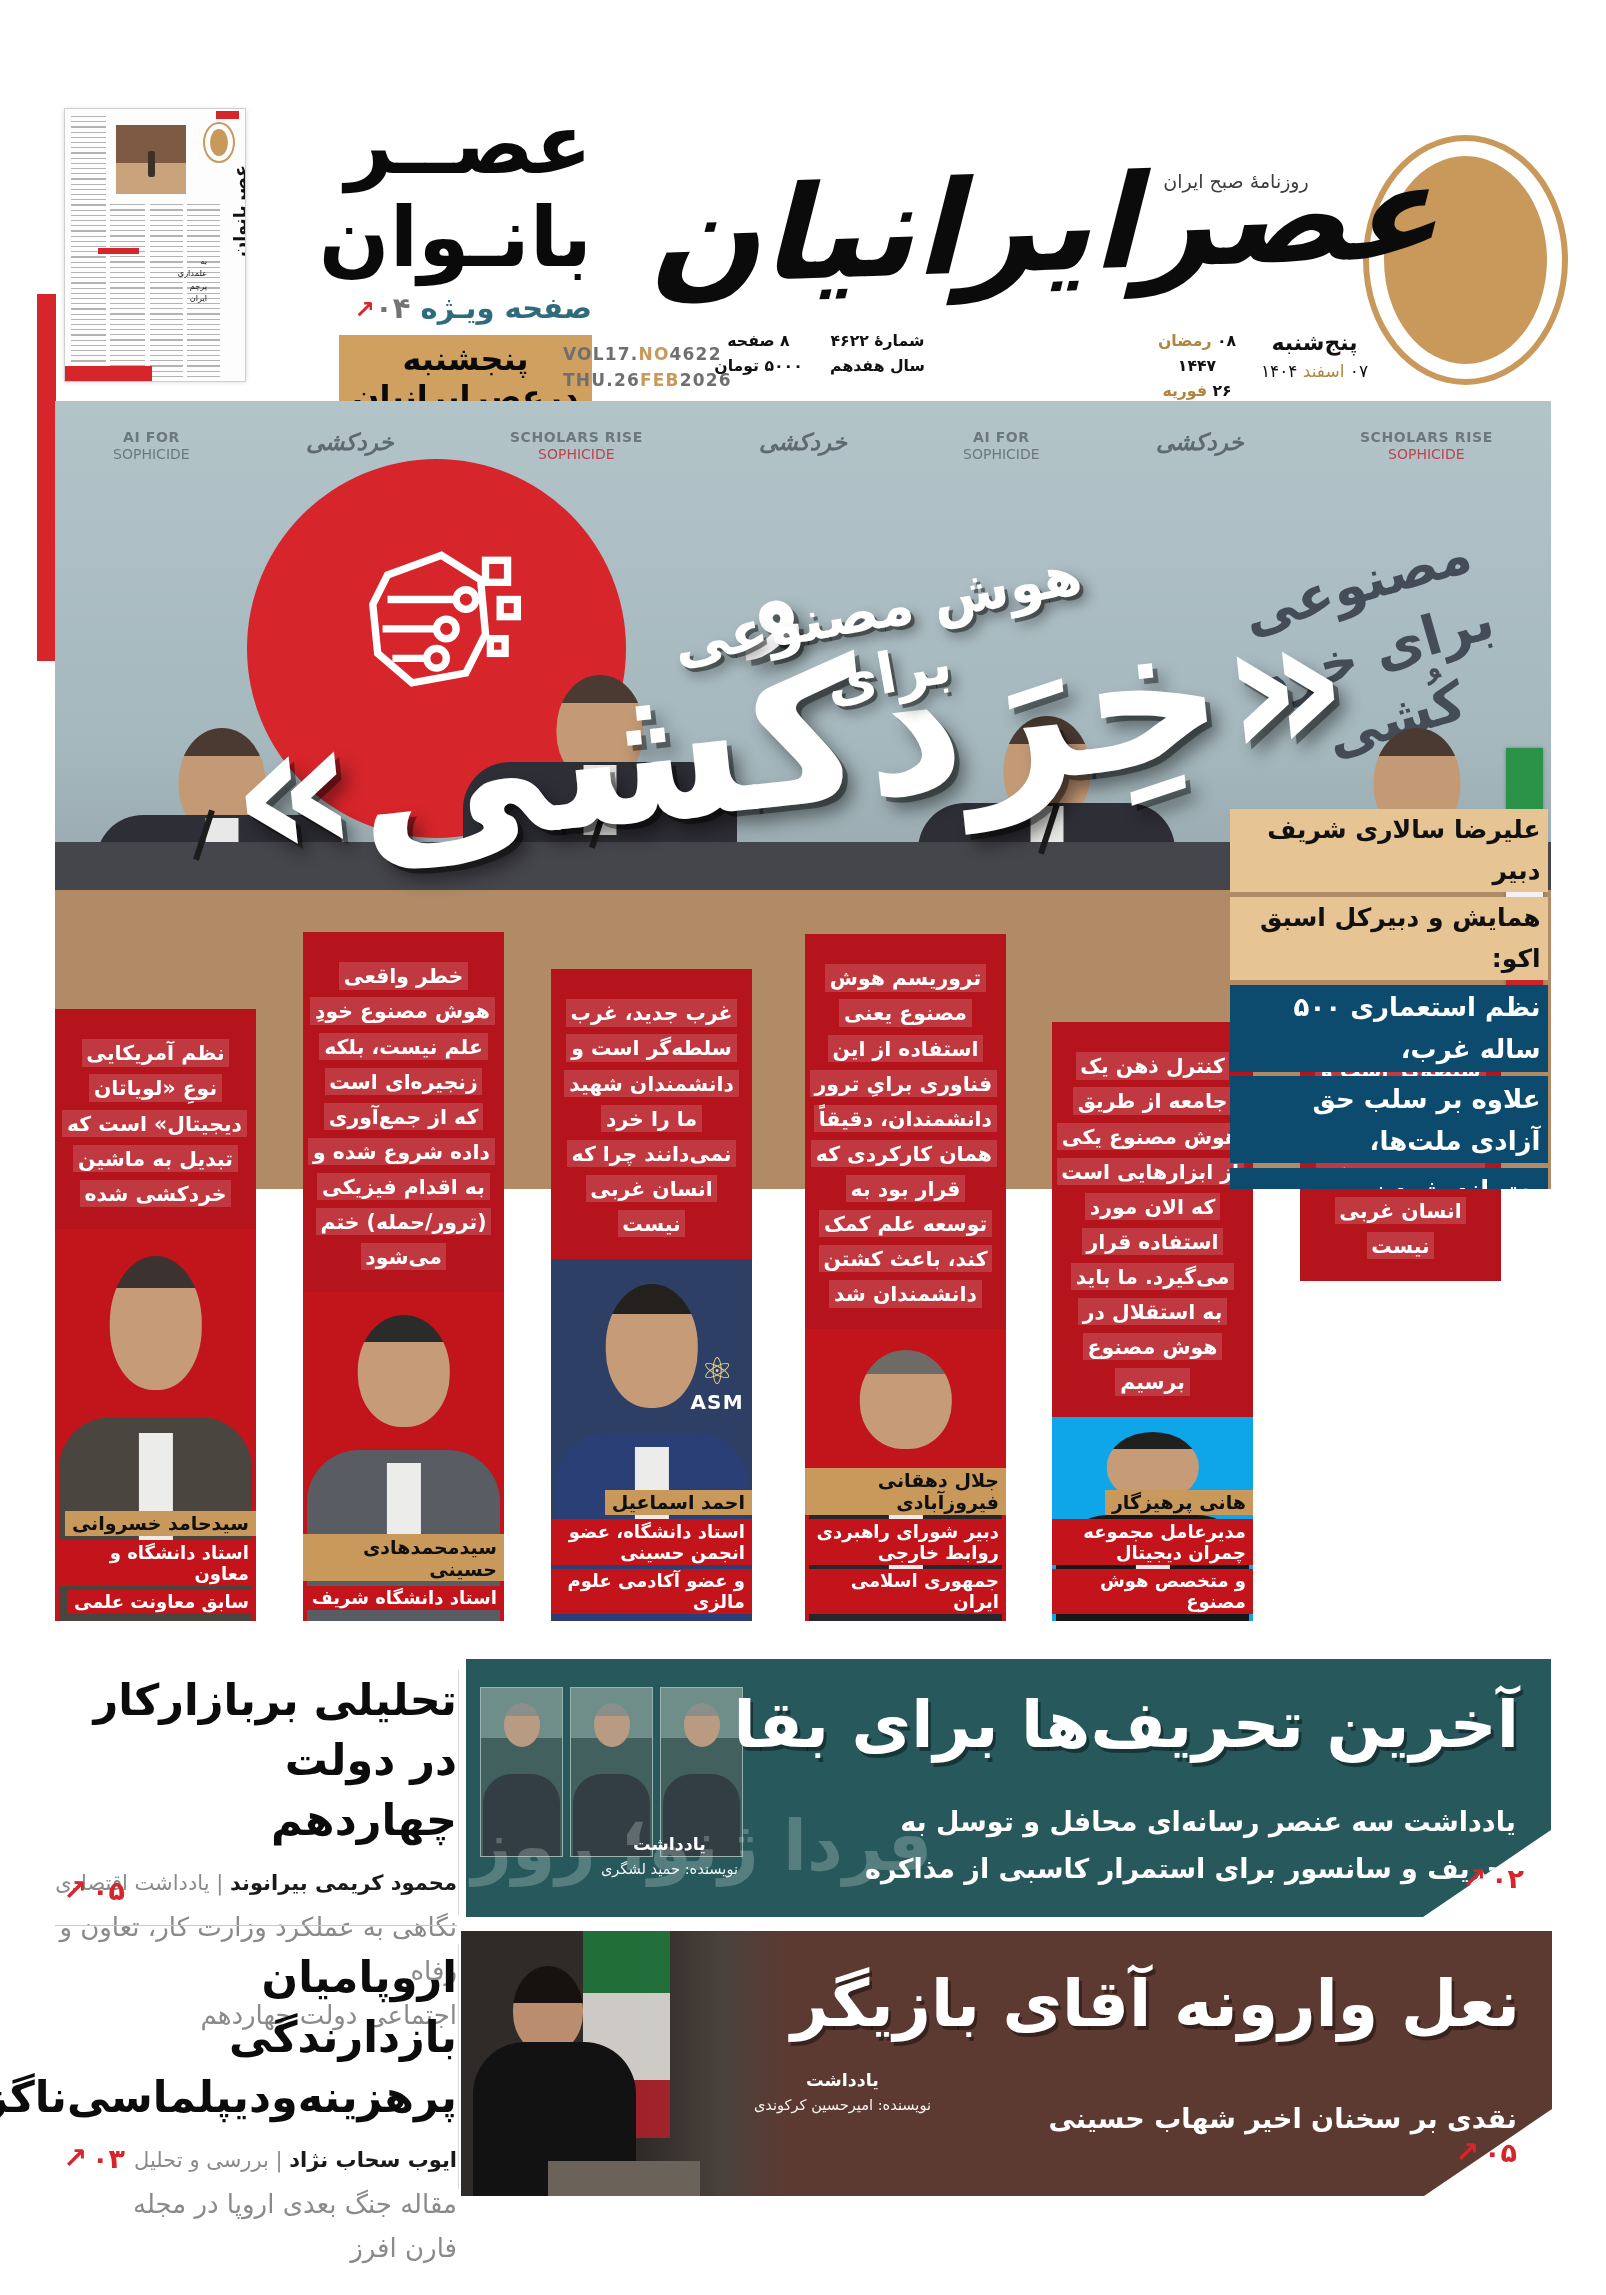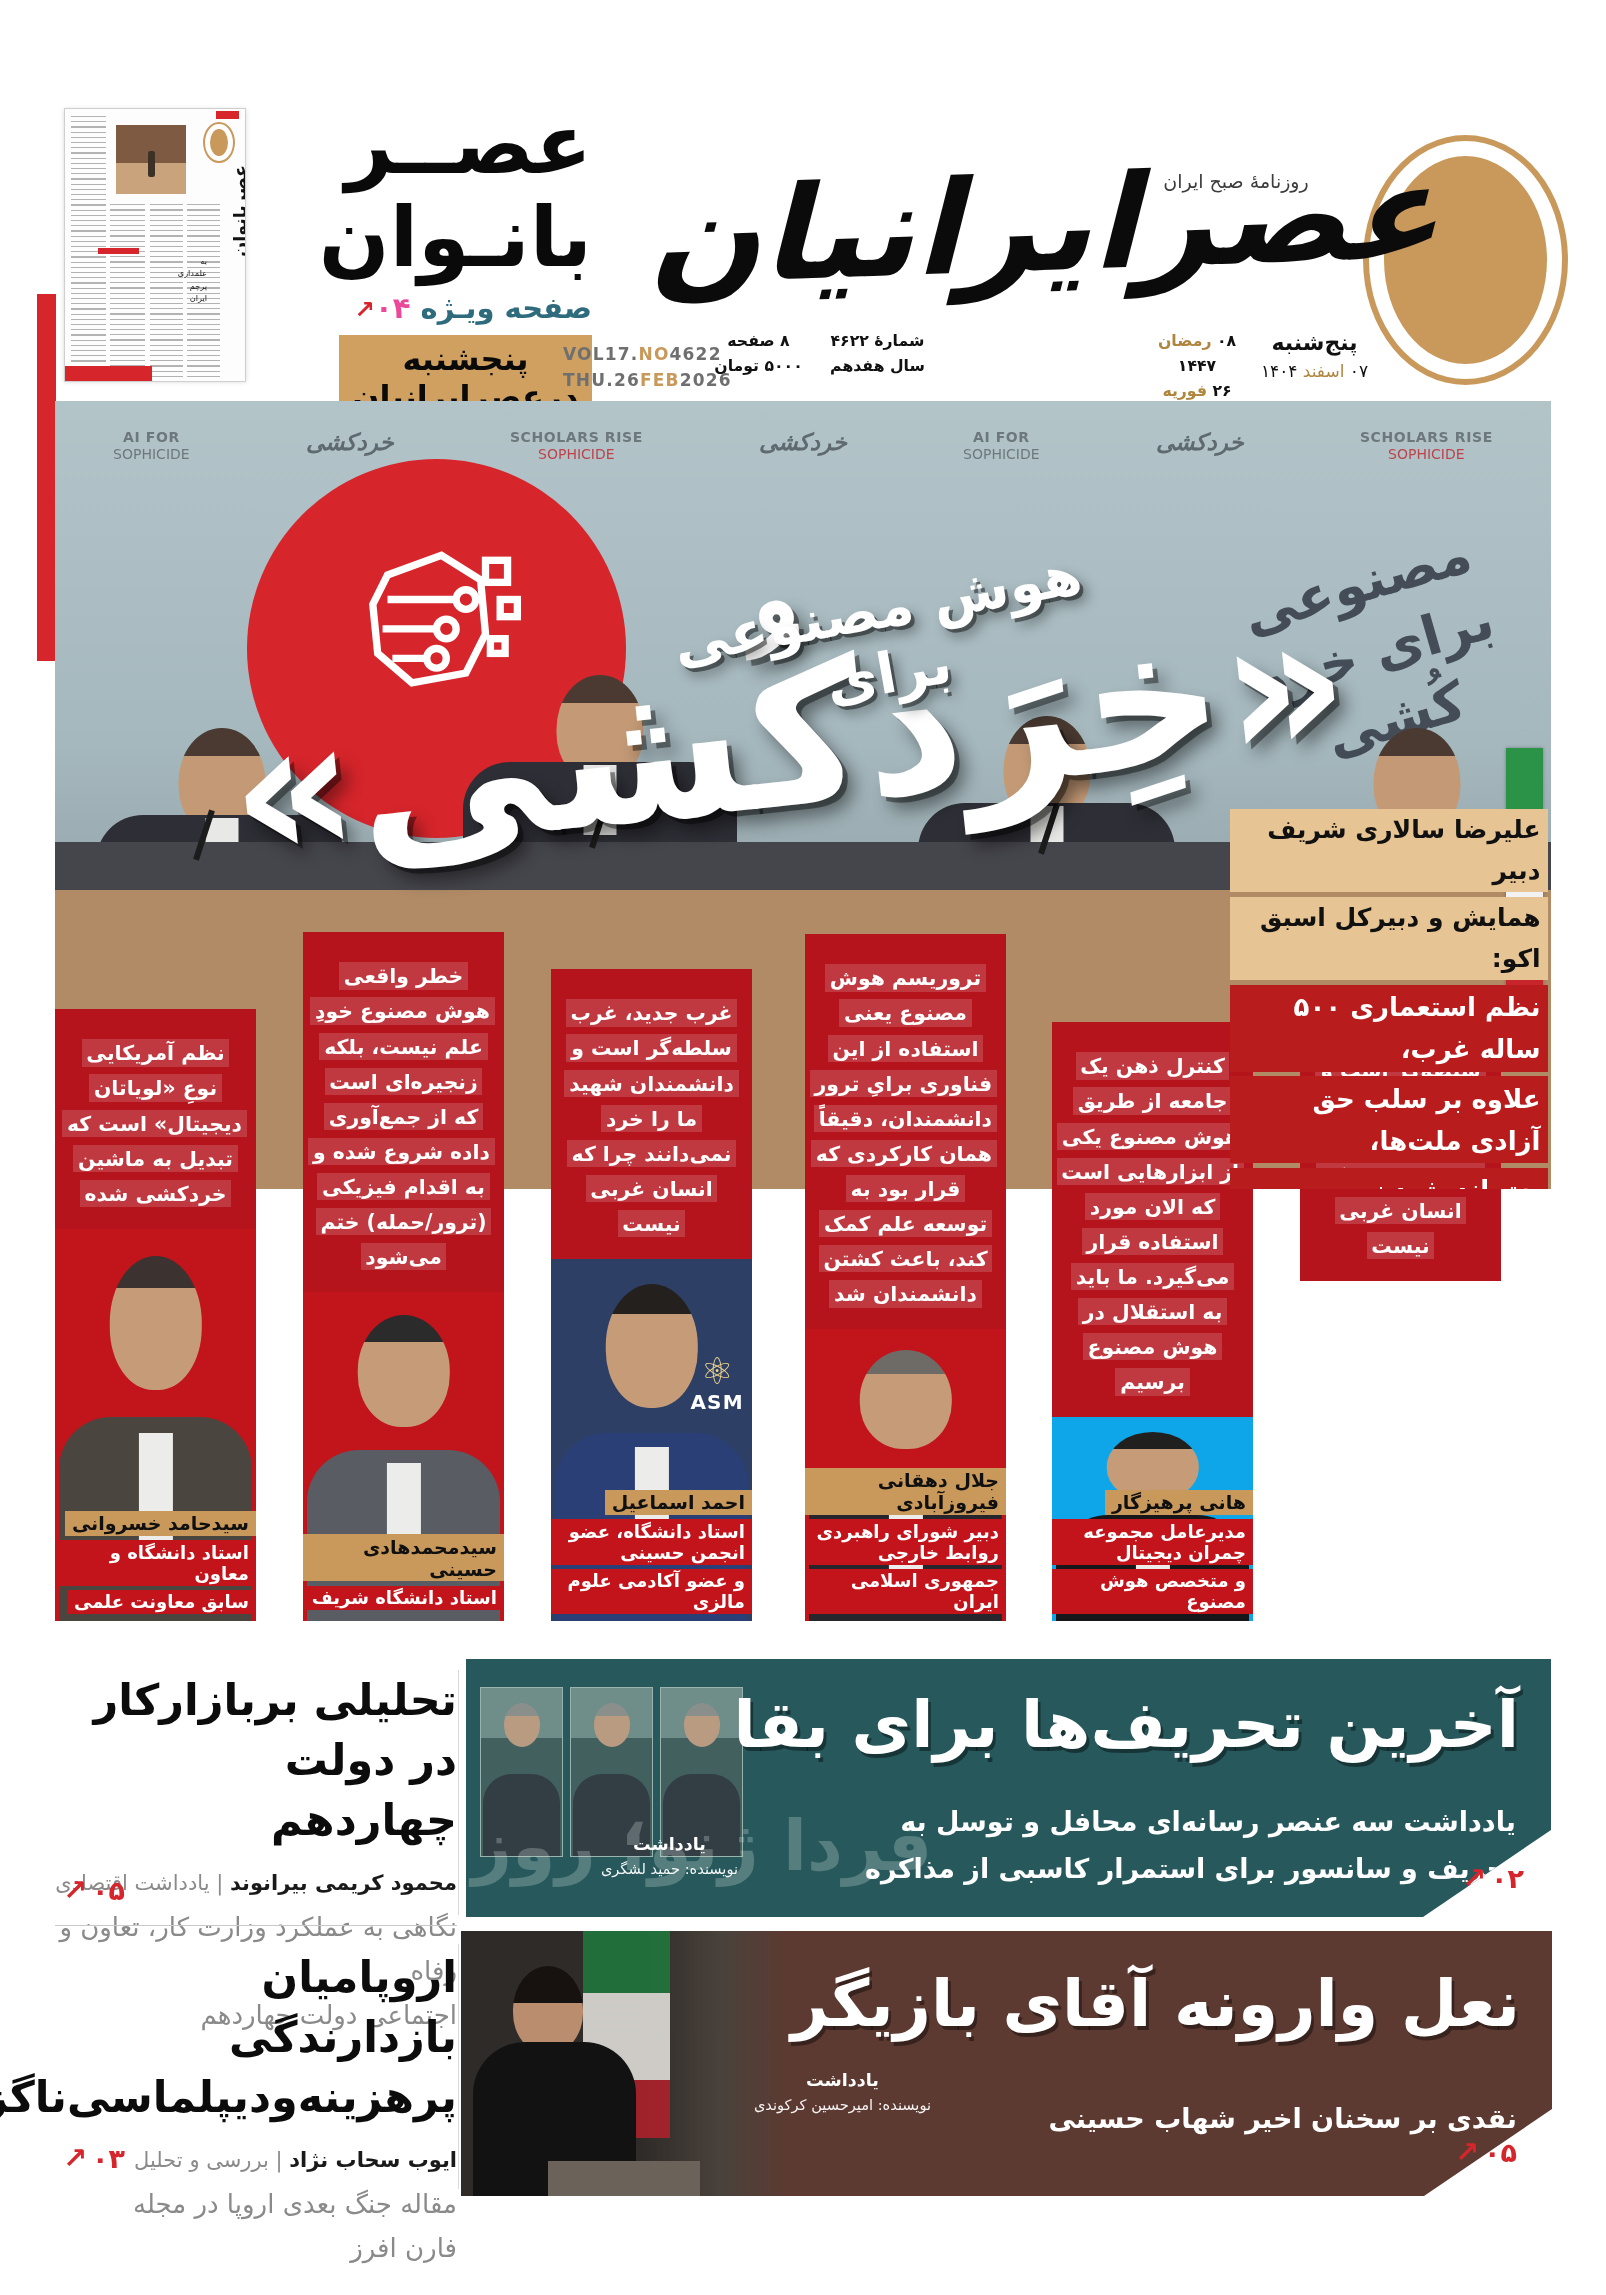--- a/index.html
+++ b/index.html
@@ -24,21 +24,21 @@
   .thumb-cap{position:absolute;right:38px;top:146px;width:35px;font-size:8.2px;color:#222;text-align:right;line-height:1.5;}
   .thumb-red-a{position:absolute;right:5.8px;top:2.3px;width:23px;height:8.2px;background:#d6252b;}
   .thumb-red-b{position:absolute;left:33px;top:139px;width:41px;height:5.8px;background:#d6252b;}
   .thumb-red-c{position:absolute;left:0;bottom:0;width:87px;height:15px;background:#d6252b;}
   .redstrip{left:37px;top:294px;width:18.7px;height:367px;background:#d6252b;}
 
   
   .banovan{left:315px;top:99px;width:277px;text-align:right;}
   .banovan .t1,.banovan .t2{font-weight:bold;color:#0a0a0a;font-size:83px;line-height:1.12;letter-spacing:-1.7px;}
   .ban-special{margin-top:5.8px;font-size:29px;font-weight:bold;color:#2e6b7d;}
-  .ban-special .num{color:#ec4899;}
+  .ban-special .num{color:#737373;}
   .ban-special .arr{color:#d6252b;font-size:24.5px;}
   .ban-banner{margin-top:10.5px;background:#cfa05f;color:#0a0a0a;font-weight:bold;font-size:32px;
               padding:4.7px 5.8px;text-align:center;letter-spacing:-0.6px;margin-left:24px;}
 
   
   .tagline{left:1096px;top:170px;width:280px;text-align:center;color:#3c3c3c;font-size:19px;letter-spacing:1.2px;}
   .logo-oval{left:1363px;top:135px;width:205px;height:250px;border:6.4px solid #c9995c;border-radius:50%;}
   .logo-oval .in{position:absolute;inset:15px;background:#c9995c;border-radius:50%;}
   .logo-cal{left:618px;top:146px;width:875px;text-align:center;font-weight:bold;color:#0b0b0b;
             font-size:131px;letter-spacing:-4.7px;transform:skewX(-16deg) rotate(-2deg);line-height:1.2;}
@@ -77,21 +77,21 @@
             font-weight:bold;font-size:54px;line-height:1.3;transform:rotate(-16deg);}
   .kicker{position:absolute;left:595px;top:175px;width:466px;text-align:center;color:#fff;font-weight:bold;
           font-size:56px;transform:rotate(-10deg);z-index:31;
           text-shadow:2.9px 4.1px 0 rgba(0,0,0,.45),5.8px 8.2px 13px rgba(0,0,0,.4);}
   .headline{position:absolute;left:122px;top:230px;width:1224px;text-align:center;color:#fff;font-weight:bold;
             font-size:195px;letter-spacing:-3.5px;transform:rotate(-6deg);z-index:30;line-height:1.1;
             text-shadow:4.7px 5.8px 0 rgba(0,0,0,.4),9.3px 13px 17.5px rgba(0,0,0,.45);}
   .leadblk{position:absolute;right:3.5px;top:408px;width:318px;text-align:right;z-index:26;line-height:1.62;}
   .leadblk .sp{background:#e6c493;color:#111;font-weight:bold;font-size:25px;padding:1.2px 7px;
                display:inline-block;margin-bottom:4.7px;}
-  .leadblk .qt{background:#b91c1c;color:#fff;font-weight:bold;font-size:26px;padding:1.2px 7px;
+  .leadblk .qt{background:#0c4a6e;color:#fff;font-weight:bold;font-size:26px;padding:1.2px 7px;
                display:inline-block;margin-bottom:4.7px;}
 
   
   .panel{position:absolute;width:201px;display:flex;flex-direction:column;z-index:20;}
   .pq{background:#b5141c;color:#fff;font-weight:bold;font-size:20.4px;line-height:1.72;
       text-align:center;padding:27px 9.3px 17.5px;direction:rtl;}
   .pq .hl{background:rgba(255,255,255,.16);box-decoration-break:clone;-webkit-box-decoration-break:clone;padding:1.7px 4.7px;}
   .pp{flex:1;position:relative;overflow:hidden;}
   .bust{position:absolute;inset:0;}
   .bust .head{position:absolute;left:50%;transform:translateX(-50%);top:7%;width:46%;height:34%;

